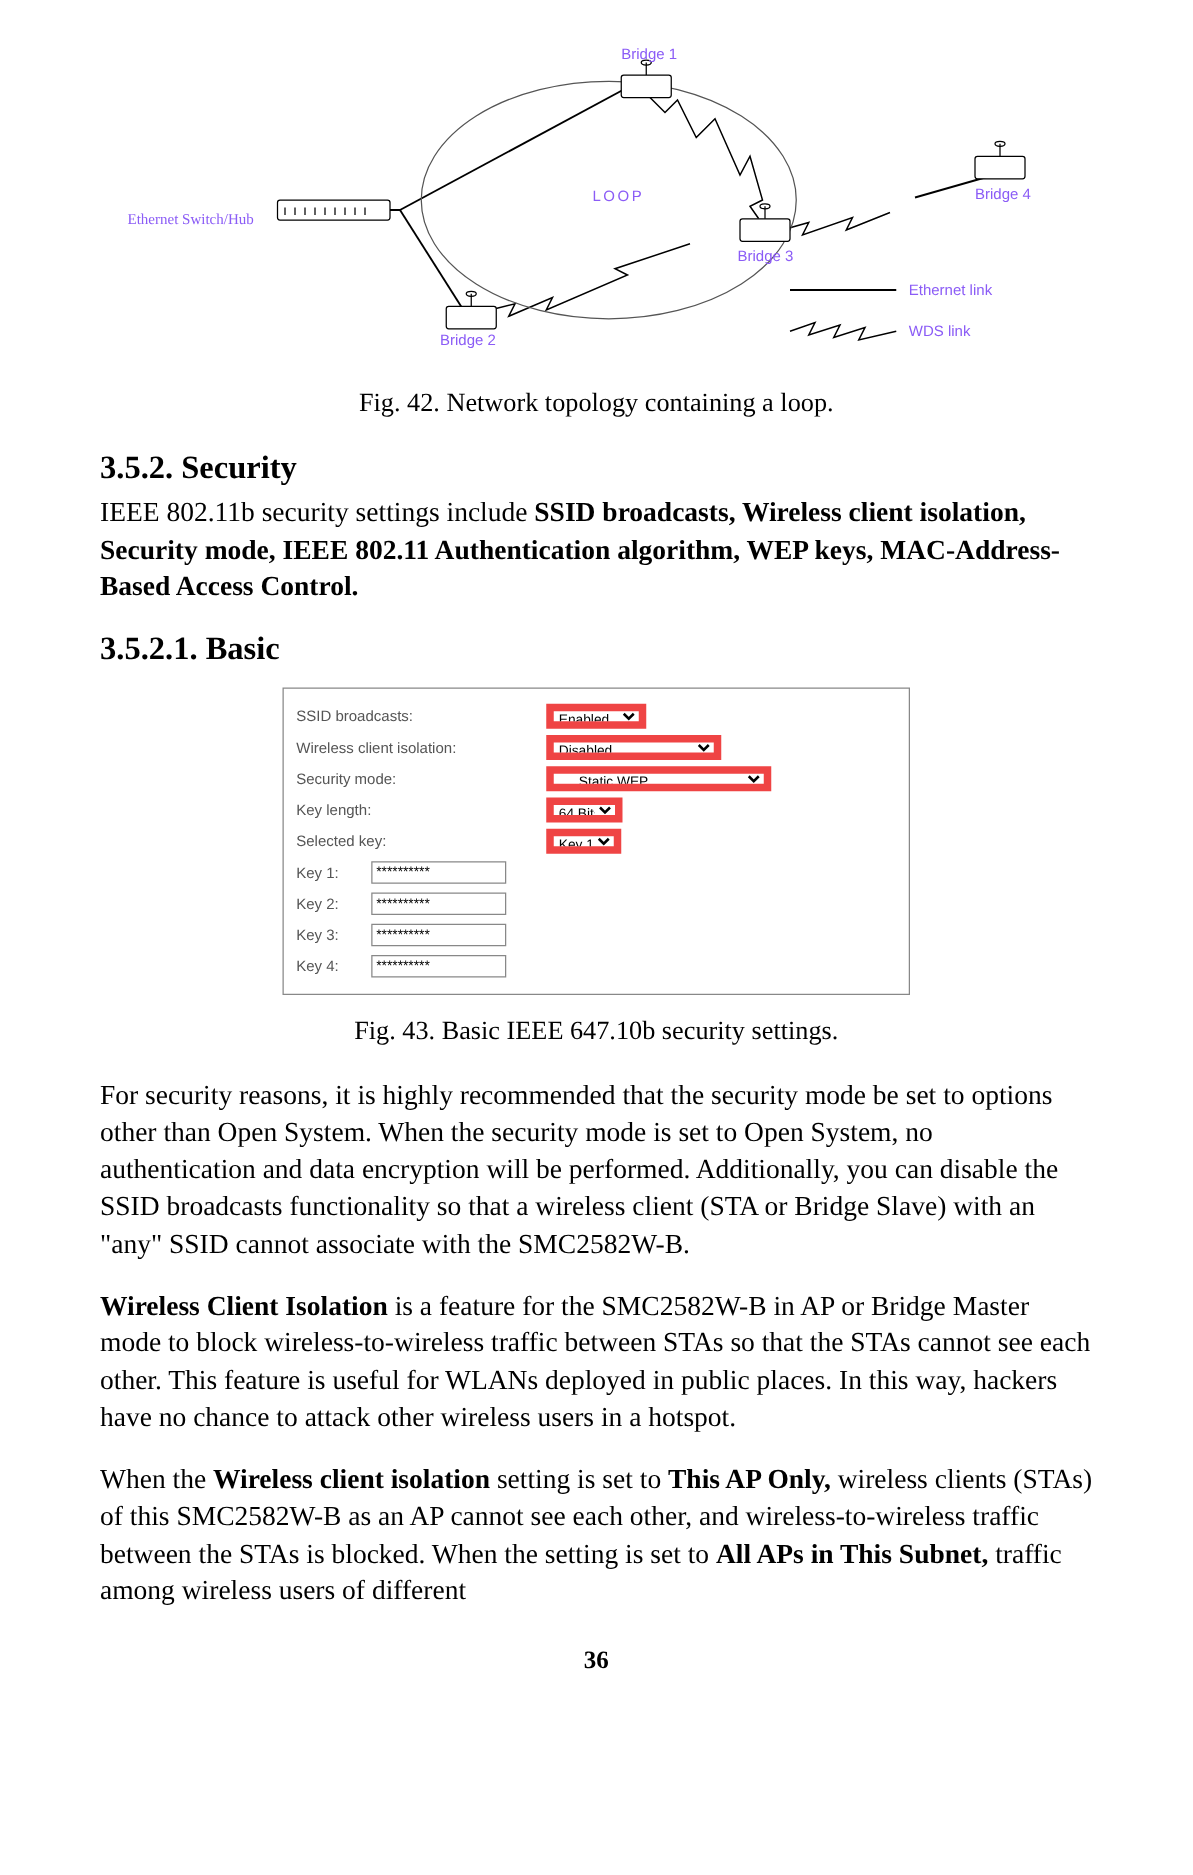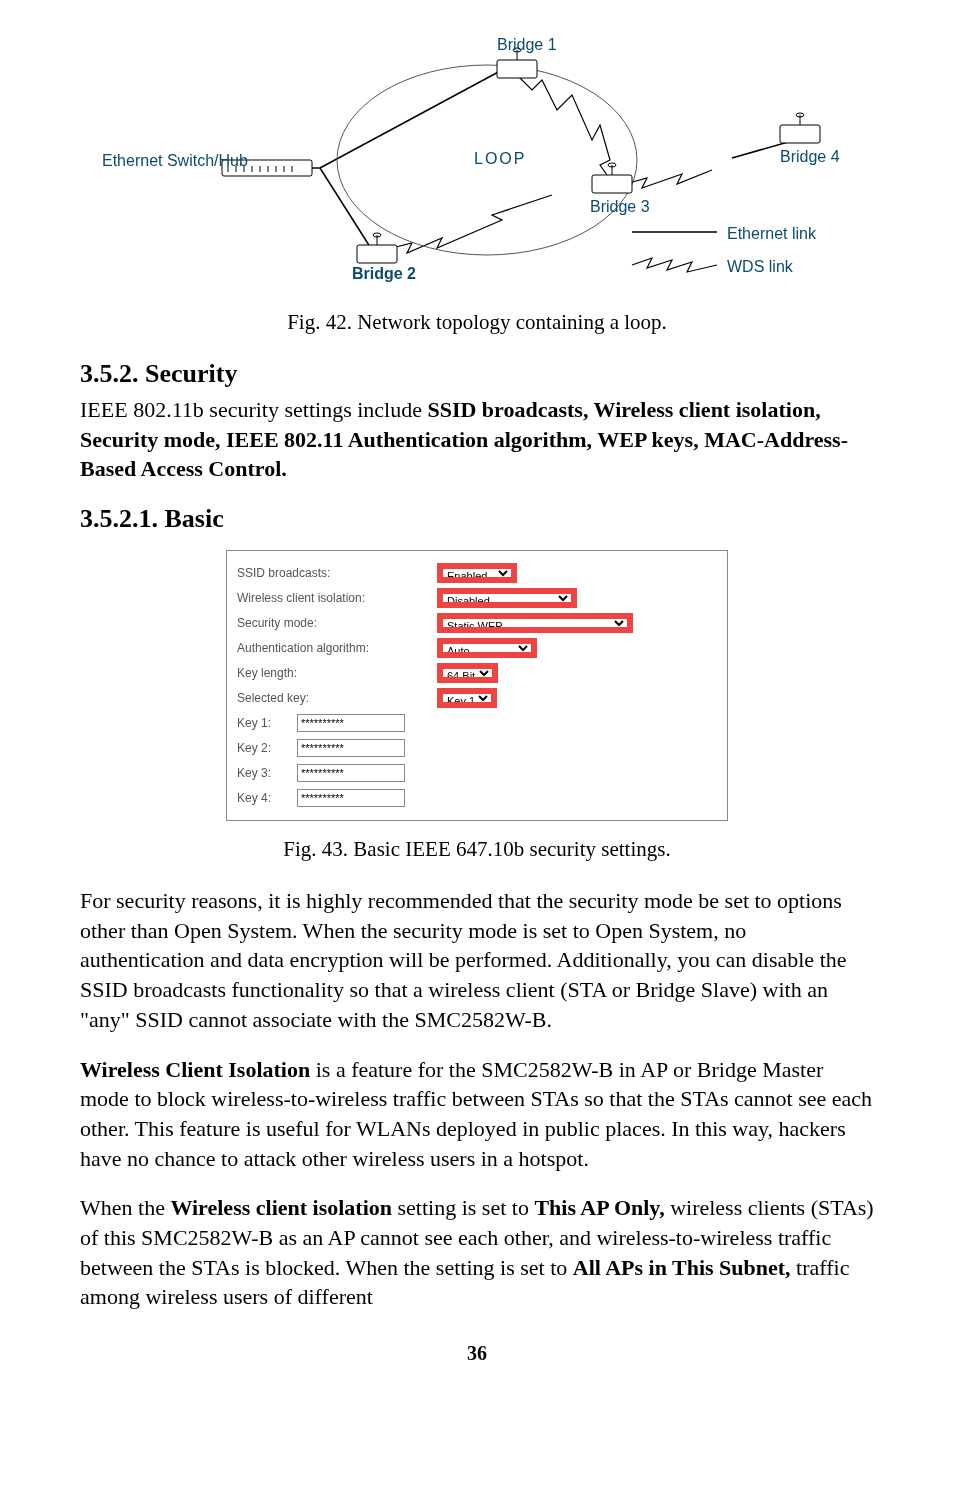--- a/index.html
+++ b/index.html
@@ -75,22 +75,22 @@
     }
     .page-num {
       text-align: center;
       font-weight: bold;
       font-size: 20px;
       margin-top: 30px;
     }
     .diagram-label {
       position: absolute;
       font-family: Arial, sans-serif;
-      font-size: 16px;
-      color: #0c4a6e;
+      font-size: 12px;
+      color: #8b5cf6;
     }
   </style>
 </head>
 <body>
 
 <div class="diagram-container">
   <div class="diagram">
     <svg width="750" height="260" viewBox="0 0 750 260" style="position:absolute;top:0;left:0;">
 
       <line x1="155" y1="128" x2="218" y2="128" stroke="#000" stroke-width="1.5"></line>
@@ -139,24 +139,24 @@
       </g>
 
       <g transform="translate(678,75)">
         <rect x="0" y="10" width="40" height="18" rx="2" stroke="#000" fill="#fff"></rect>
         <path d="M 20 0 L 20 10" stroke="#000"></path>
         <ellipse cx="20" cy="0" rx="4" ry="2" stroke="#000" fill="none"></ellipse>
       </g>
     </svg>
     <span class="diagram-label" style="left:372px; top:110px; letter-spacing:2px;">LOOP</span>
     <span class="diagram-label" style="left:395px; top:-4px;">Bridge 1</span>
-    <span class="diagram-label" style="left:250px; top:225px;font-weight:bold;">Bridge 2</span>
+    <span class="diagram-label" style="left:250px; top:225px;">Bridge 2</span>
     <span class="diagram-label" style="left:488px; top:158px;">Bridge 3</span>
     <span class="diagram-label" style="left:678px; top:108px;">Bridge 4</span>
-    <span class="diagram-label" style="left:0px; top:112px;">Ethernet Switch/Hub</span>
+    <span class="diagram-label" style="left:0px; top:128px;font-family:Liberation Serif, serif;">Ethernet Switch/Hub</span>
     <span class="diagram-label" style="left:625px; top:185px;">Ethernet link</span>
     <span class="diagram-label" style="left:625px; top:218px;">WDS link</span>
   </div>
 </div>
 <p class="caption">Fig. 42. Network topology containing a loop.</p>
 
 <h2>3.5.2. Security</h2>
 <p class="body-text">
   <span>IEEE 802.11b security settings include </span><strong>SSID broadcasts, Wireless client isolation, Security mode, IEEE 802.11 Authentication algorithm, WEP keys, MAC-Address-Based Access Control.</strong>
 </p>
@@ -171,28 +171,22 @@
     </select>
   </div>
   <div class="settings-row">
     <span class="settings-label">Wireless client isolation:</span>
     <select class="form-select" style="width:140px;">
       <option>Disabled</option>
     </select>
   </div>
   <div class="settings-row">
     <span class="settings-label">Security mode:</span>
-    <select class="form-select" style="width:196px;">
+    <select class="form-select" style="width:180px;padding-left:16px;">
       <option>Static WEP</option>
-    </select>
-  </div>
-  <div class="settings-row">
-    <span class="settings-label">Authentication algorithm:</span>
-    <select class="form-select" style="width:100px;">
-      <option>Auto</option>
     </select>
   </div>
   <div class="settings-row">
     <span class="settings-label">Key length:</span>
     <select class="form-select" style="width:61px;">
       <option>64 Bits</option>
     </select>
   </div>
   <div class="settings-row">
     <span class="settings-label">Selected key:</span>

